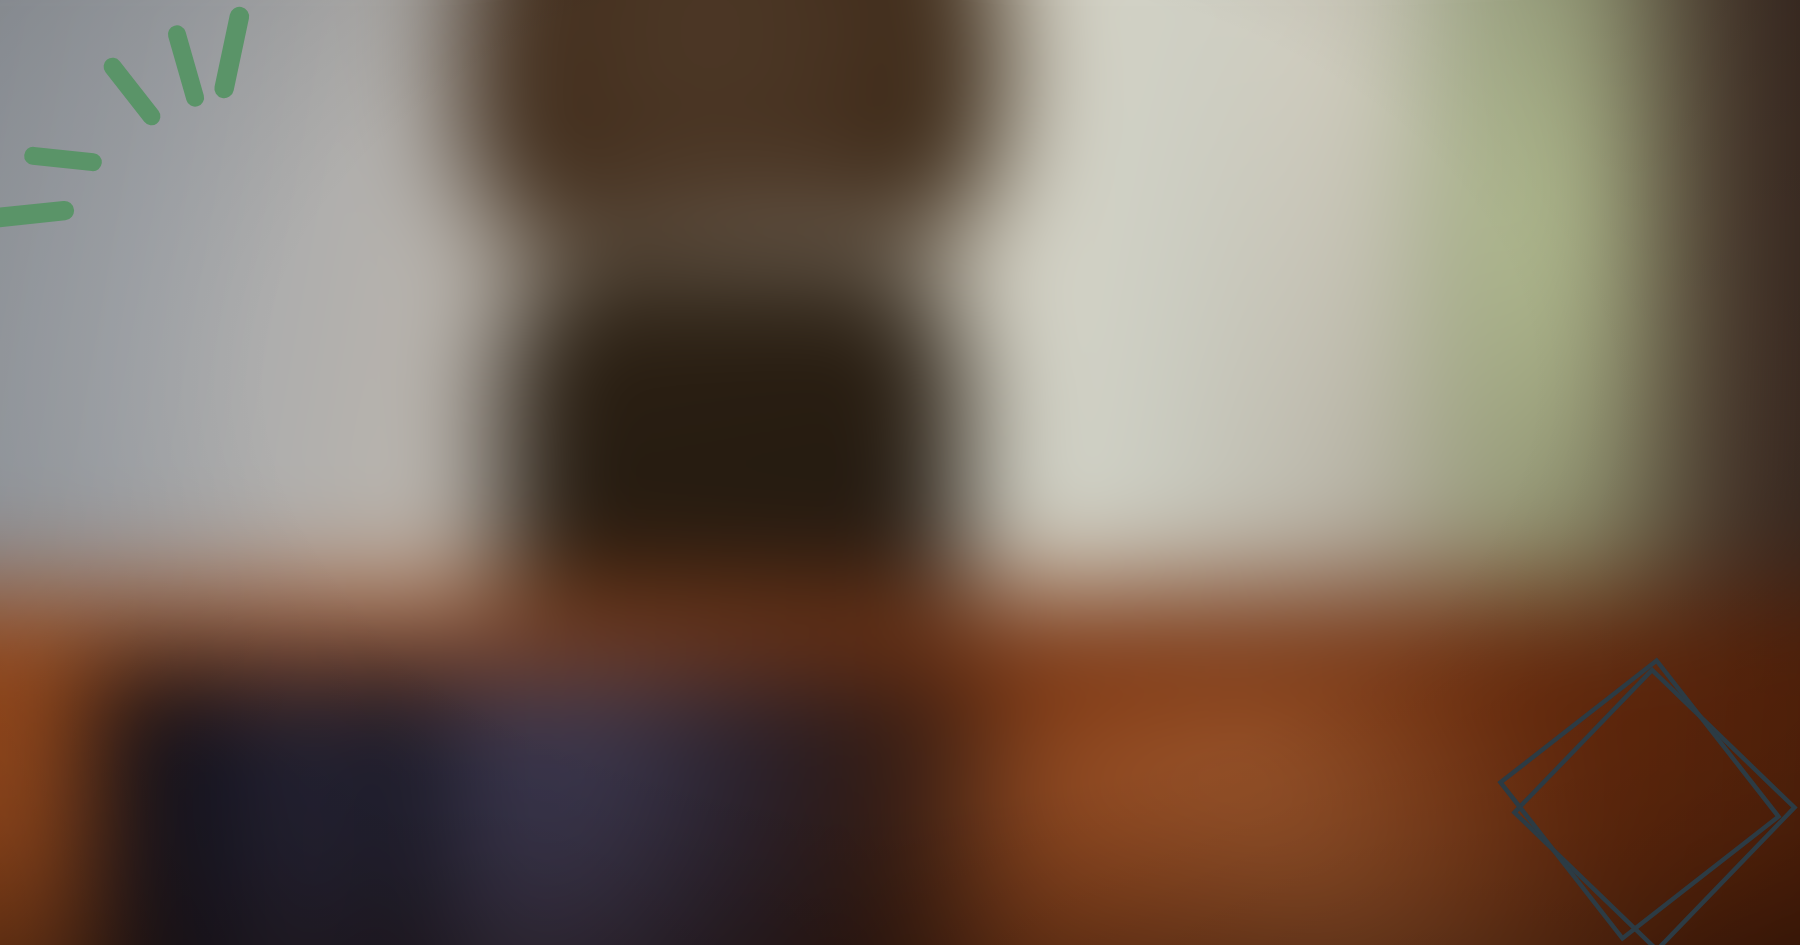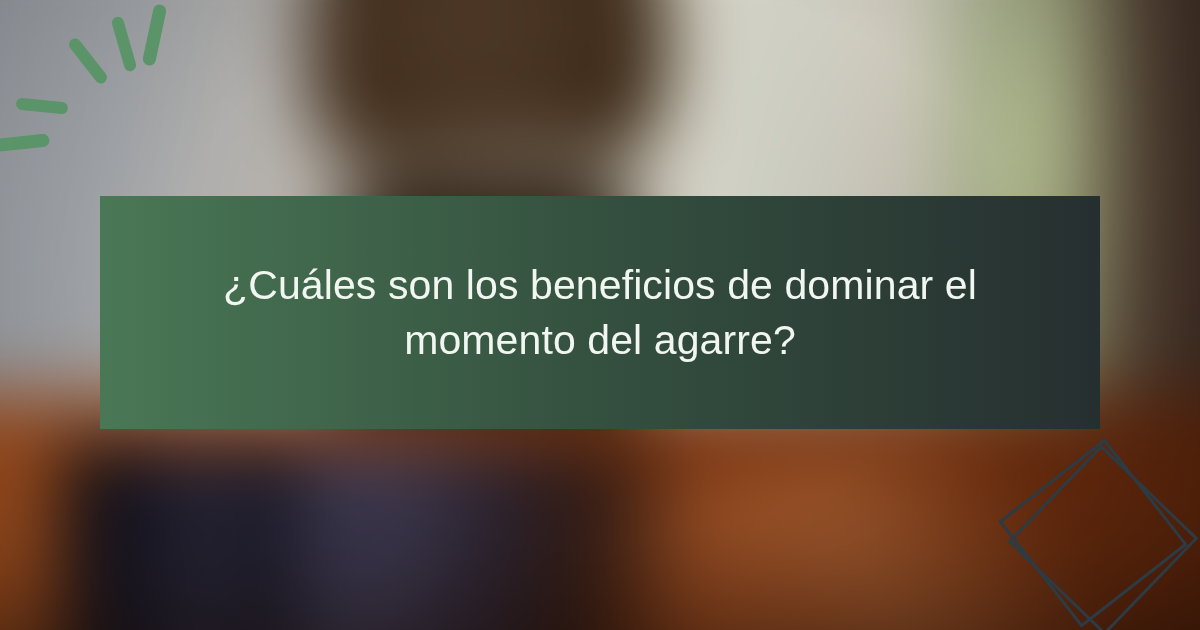--- a/index.html
+++ b/index.html
@@ -249,17 +249,14 @@
       </g>
   </svg>
 
   <svg class="squares" viewBox="0 0 230 220">
     <g id="square-shapes">
         <rect x="67" y="64" width="132" height="132" fill="none" stroke="#2c3b44" stroke-width="3" transform="rotate(44 133 130)"></rect>
         <rect x="57" y="57" width="132" height="132" fill="none" stroke="#2c3b44" stroke-width="3" transform="rotate(52 123 123)"></rect>
       </g>
   </svg>
 
-  <div class="banner" id="banner" style="left: 100px; top: 196px; width: 1000px; height: 233px; background: linear-gradient(90deg, rgb(74, 120, 86) 0%, rgb(52, 80, 63) 50%, rgb(38, 47, 48) 100%);">
-    <h1 class="banner-title" style="color: rgb(242, 246, 241);">¿Cuáles son los beneficios de dominar el momento del agarre?</h1>
-  </div>
 
 </div>
 
 </body></html>

